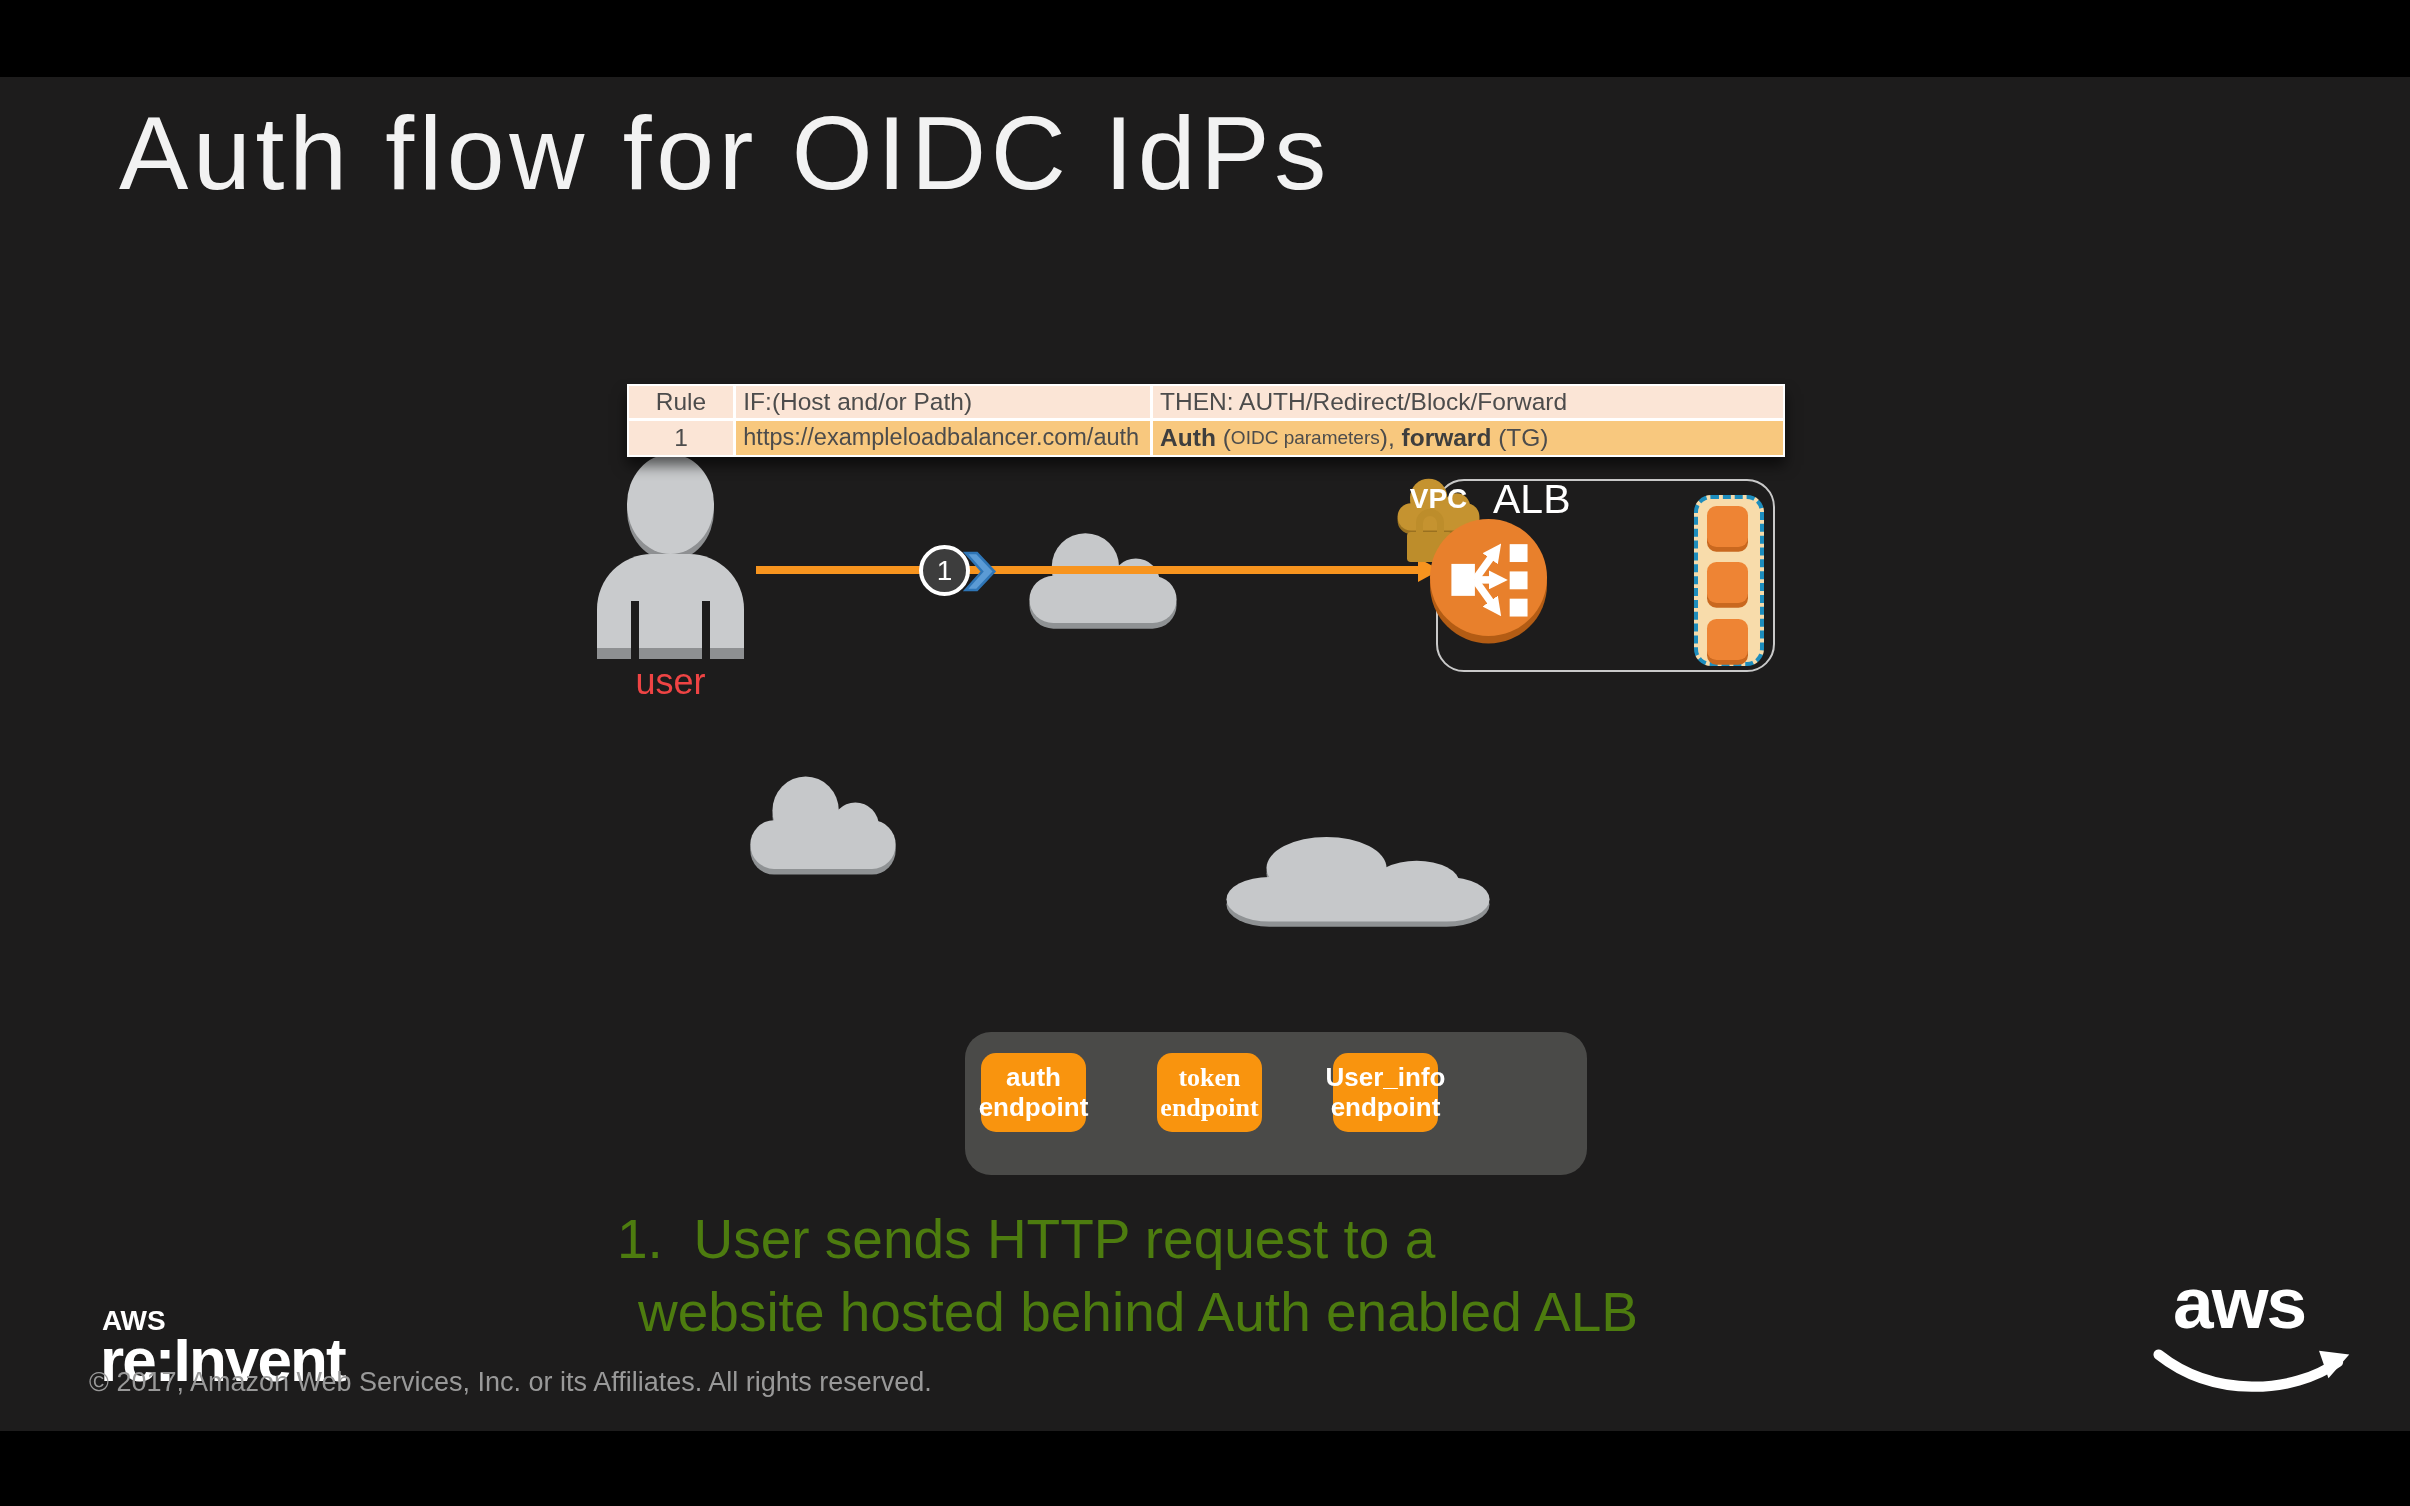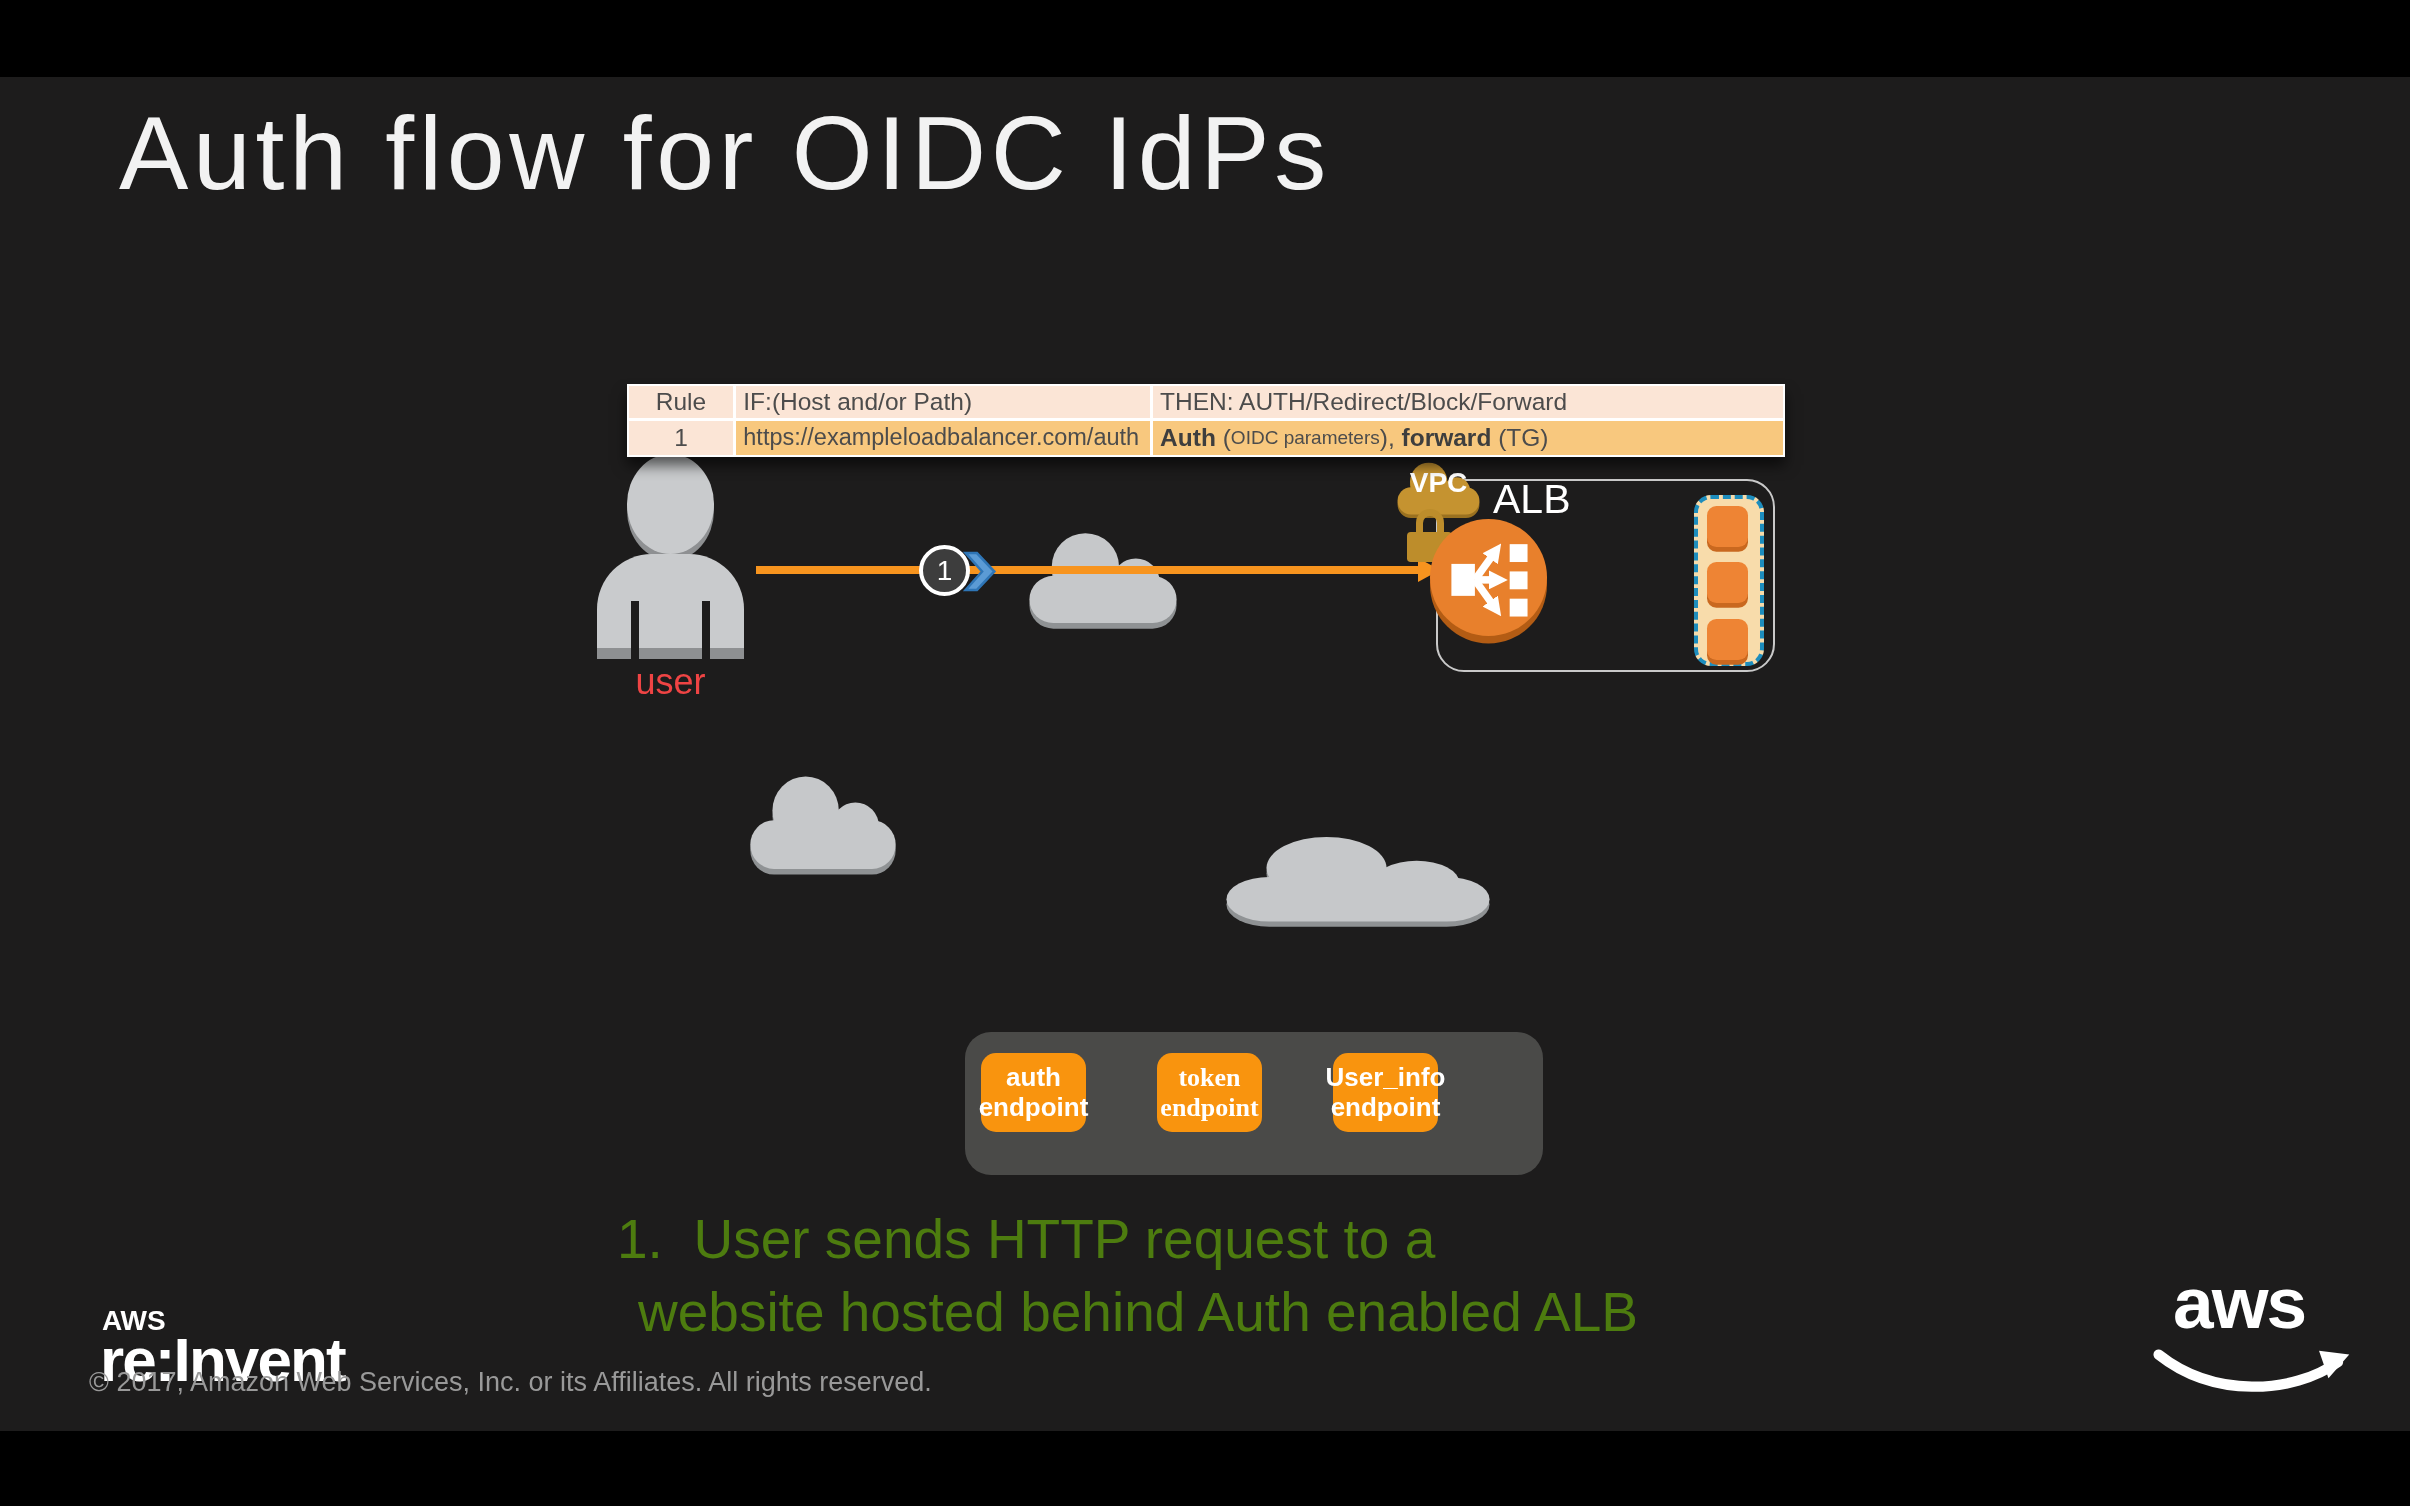--- a/index.html
+++ b/index.html
@@ -46,42 +46,42 @@
 
   
   .cloud{z-index:1;}
   .cloud-mid{left:1023px;top:527px;width:160px;height:104px;}
   .cloud-ll{left:744px;top:770px;width:158px;height:107px;}
   .cloud-lr{left:1215px;top:831px;width:286px;height:98px;}
 
   
   .vpc-box{left:1436px;top:479px;width:339px;height:193px;border:2.8px solid #c9c9c9;
     border-radius:28px;box-sizing:border-box;z-index:1;}
-  .vpc-cloud{left:1394px;top:459px;width:89px;height:60px;z-index:4;}
+  .vpc-cloud{left:1394px;top:475px;width:89px;height:60px;z-index:4;}
   .vpc-cloud svg{position:absolute;left:0;top:0;width:100%;height:100%;}
   .vpc-cloud .vpc-text{position:absolute;left:0;top:7.5px;width:100%;text-align:center;
     font-size:28px;font-weight:bold;color:#fff;}
   .lock{left:1407px;top:509px;width:45px;height:53px;z-index:4;}
   .lock .shackle{position:absolute;left:8.5px;top:0;width:28px;height:26px;box-sizing:border-box;
     border:7.5px solid #bd8d2b;border-bottom:none;border-radius:15px 15px 0 0;}
   .lock .body{position:absolute;left:0;top:22.6px;width:45px;height:30px;background:#bd8d2b;
     border-radius:3.8px;}
   .alb-label{left:1493px;top:476px;font-size:41px;color:#fff;z-index:4;}
   .alb-circle{left:1430px;top:519px;width:117px;height:117px;border-radius:50%;
     background:#e8802c;box-shadow:0 7.5px 0 #b35c14;z-index:4;display:flex;
     align-items:center;justify-content:center;}
   .target-group{left:1694px;top:495px;width:70px;height:171px;box-sizing:border-box;
     background:#f8dcab;border:4.7px dashed #1d8dbd;border-radius:17px;z-index:2;}
   .tg-sq{position:absolute;left:9.4px;width:41px;height:41px;background:#ee8434;
     border-radius:9.4px;box-shadow:0 4.7px 0 #c9681f;}
   .tg1{top:6.6px;} .tg2{top:63px;} .tg3{top:120px;}
 
   
   .endpoints-panel{left:965px;top:1032px;width:578px;height:143px;background:#4a4a48;
-    border-radius:26px;z-index:2;}
+    border-radius:26px;z-index:2;padding-left:44px;}
   .endpoint-btn{position:absolute;top:21px;width:105px;height:79px;background:#f9940e;
     border-radius:15px;color:#fff;font-weight:bold;font-size:26px;line-height:1.15;
     display:flex;align-items:center;justify-content:center;text-align:center;}
   .ep1{left:16px;} .ep2{left:192px;font-family:Liberation Serif, serif;} .ep3{left:368px;}
 
   
   .steps{left:617px;top:1203px;color:#4d7c0f;font-size:55px;line-height:73px;}
   .steps .l2{margin-left:21px;}
 
   

